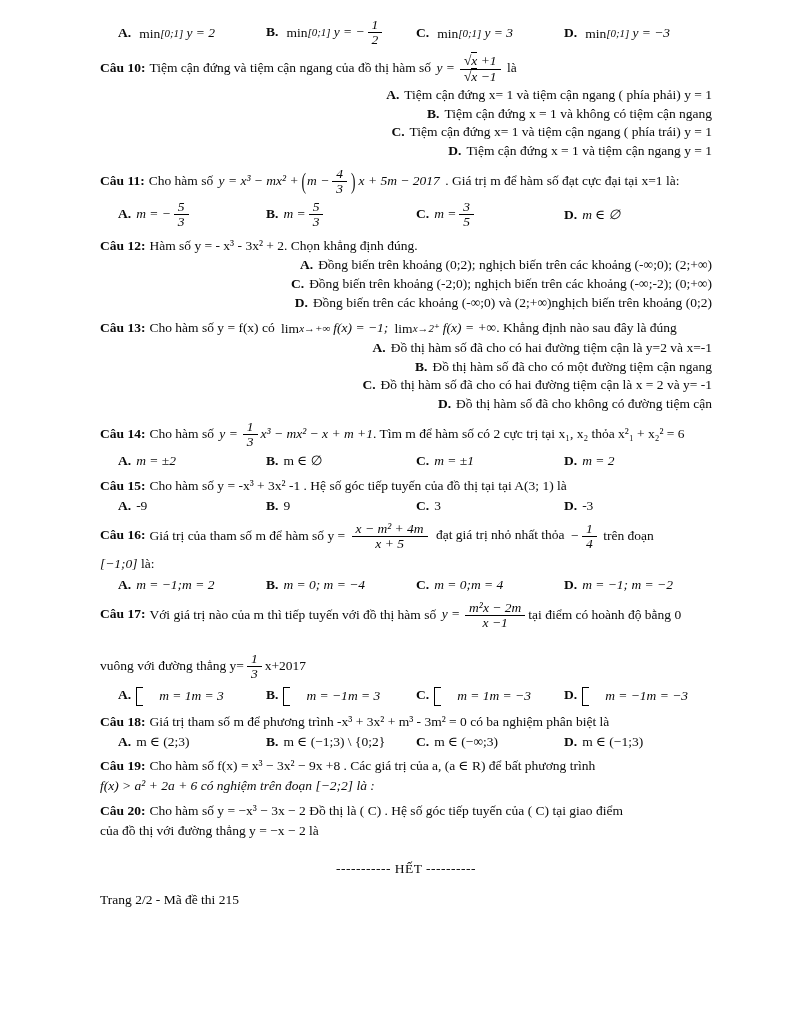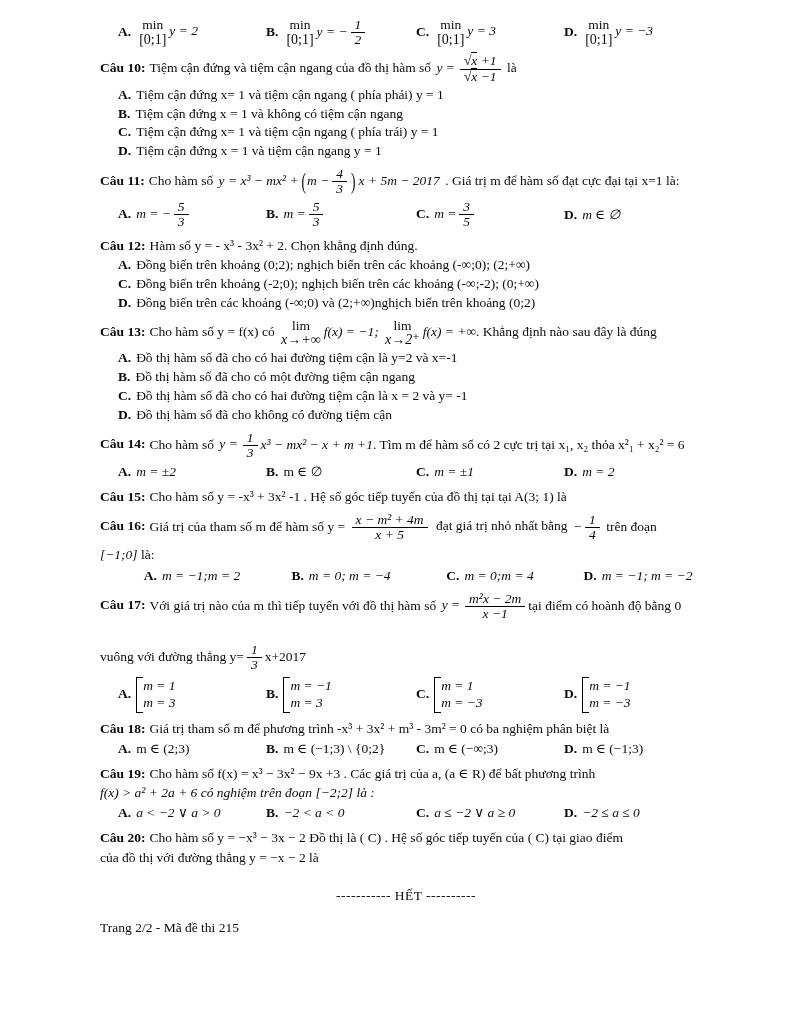--- a/index.html
+++ b/index.html
@@ -20,61 +20,61 @@
   
   .optrow{
     display:grid;
     grid-template-columns:148px 150px 148px 1fr;
     margin-left:18px;
     align-items:center;
   }
   .optrow .opt{white-space:nowrap;}
   .optlabel{font-weight:bold;margin-right:5px;}
   
-  .optcol{margin-left:18px;}
+  .optcol{margin-left:18px;text-align:right;}
   .optcol .opt{margin-bottom:1px;}
   
   .frac{
     display:inline-flex;
     flex-direction:column;
     text-align:center;
     vertical-align:middle;
     margin:0 3px;
     line-height:1.05;
     font-style:italic;
   }
   .frac .num{display:block;padding:0 4px;}
   .frac .den{display:block;border-top:1px solid #000;padding:0 4px;}
   
   .ovl{border-top:1px solid #000;}
   
   .stackop{
     display:inline-flex;
-    flex-direction:column;
+    flex-direction:row;
     text-align:center;
     vertical-align:middle;
     line-height:1;
     margin:0 3px;
   }
   .stackop .opname{font-style:normal;}
-  .stackop .opsub{font-size:14px;margin-top:1px;}
+  .stackop .opsub{font-size:11px;margin-top:1px;font-style:italic;}
   
   .bigp{
     display:inline-block;
     transform:scaleY(1.7);
     vertical-align:middle;
     font-weight:300;
     margin:0 1px;
   }
   
   .cases{
     display:inline-flex;
-    flex-direction:column;
+    flex-direction:row;
     position:relative;
-    padding:1px 0 1px 7px;
+    padding:1px 0 1px 23px;
     font-style:italic;
     line-height:1.25;
     vertical-align:middle;
   }
   .cases::before{
     content:"";
     position:absolute;
     left:0;top:0;bottom:0;
     width:6px;
     border:1.4px solid #000;
@@ -208,41 +208,47 @@
       <span class="opt"><b class="optlabel">B.</b><span>m ∈ ∅</span></span>
       <span class="opt"><b class="optlabel">C.</b><span class="it">m = ±1</span></span>
       <span class="opt"><b class="optlabel">D.</b><span class="it">m = 2</span></span>
     </div>
   </div>
 
   <div class="q">
     <div class="qline">
       <b class="qlabel">Câu 15:</b><span>Cho hàm số y = -x³ + 3x² -1 . Hệ số góc tiếp tuyến của đồ thị tại tại A(3; 1) là</span>
     </div>
+    <div class="optrow">
+      <span class="opt"><b class="optlabel">A.</b><span>-9</span></span>
+      <span class="opt"><b class="optlabel">B.</b><span>9</span></span>
+      <span class="opt"><b class="optlabel">C.</b><span>3</span></span>
+      <span class="opt"><b class="optlabel">D.</b><span>-3</span></span>
+    </div>
   </div>
 
   <div class="q">
     <div class="qline">
       <b class="qlabel">Câu 16:</b><span>Giá trị của tham số m để hàm số  y =</span>
       <span class="frac">
           <span class="num">x − m² + 4m</span>
           <span class="den">x + 5</span>
         </span>
-      <span class="mathsp">đạt giá trị nhỏ nhất bằng</span>
+      <span class="mathsp">đạt giá trị nhỏ nhất thỏa</span>
       <span class="it">−</span><span class="frac">
           <span class="num">1</span>
           <span class="den">4</span>
         </span>
       <span>trên đoạn</span>
     </div>
     <div class="qline" style="margin-top:4px;">
       <span class="it">[−1;0]</span>
       <span>là:</span>
     </div>
-    <div class="optrow" style="margin-top:3px;text-align:center;">
+    <div class="optrow" style="margin-top:3px;">
       <span class="opt"><b class="optlabel">A.</b><span class="it">m = −1;m = 2</span></span>
       <span class="opt"><b class="optlabel">B.</b><span class="it">m = 0; m = −4</span></span>
       <span class="opt"><b class="optlabel">C.</b><span class="it">m = 0;m = 4</span></span>
       <span class="opt"><b class="optlabel">D.</b><span class="it">m = −1; m = −2</span></span>
     </div>
   </div>
 
   <div class="q">
     <div class="qline" style="margin-top:6px;">
       <b class="qlabel">Câu 17:</b><span>Với giá trị nào của m thì tiếp tuyến với đồ thị hàm số</span>
@@ -284,30 +290,24 @@
     <div class="optrow">
       <span class="opt"><b class="optlabel">A.</b><span>m ∈ (2;3)</span></span>
       <span class="opt"><b class="optlabel">B.</b><span>m ∈ (−1;3) \ {0;2}</span></span>
       <span class="opt"><b class="optlabel">C.</b><span>m ∈ (−∞;3)</span></span>
       <span class="opt"><b class="optlabel">D.</b><span>m ∈ (−1;3)</span></span>
     </div>
   </div>
 
   <div class="q">
     <div class="qline">
-      <b class="qlabel">Câu 19:</b><span>Cho hàm số  f(x) = x³ − 3x² − 9x +3 .  Các giá trị của a,  (a ∈ R)  để bất phương trình</span>
+      <b class="qlabel">Câu 19:</b><span>Cho hàm số  f(x) = x³ − 3x² − 9x +8 .  Các giá trị của a,  (a ∈ R)  để bất phương trình</span>
     </div>
     <div class="qline">
       <span class="it">f(x) &gt; a² + 2a + 6  có nghiệm trên đoạn  [−2;2]  là :</span>
-    </div>
-    <div class="optrow">
-      <span class="opt"><b class="optlabel">A.</b><span class="it">a &lt; −2 ∨ a &gt; 0</span></span>
-      <span class="opt"><b class="optlabel">B.</b><span class="it">−2 &lt; a &lt; 0</span></span>
-      <span class="opt"><b class="optlabel">C.</b><span class="it">a ≤ −2 ∨ a ≥ 0</span></span>
-      <span class="opt"><b class="optlabel">D.</b><span class="it">−2 ≤ a ≤ 0</span></span>
     </div>
   </div>
 
   <div class="q">
     <div class="qline">
       <b class="qlabel">Câu 20:</b><span>Cho hàm số  y = −x³ − 3x − 2  Đồ thị là ( C) . Hệ số góc tiếp tuyến của ( C) tại giao điểm</span>
     </div>
     <div class="qline">
       <span>của đồ thị  với đường thẳng  y = −x − 2  là</span>
     </div>

